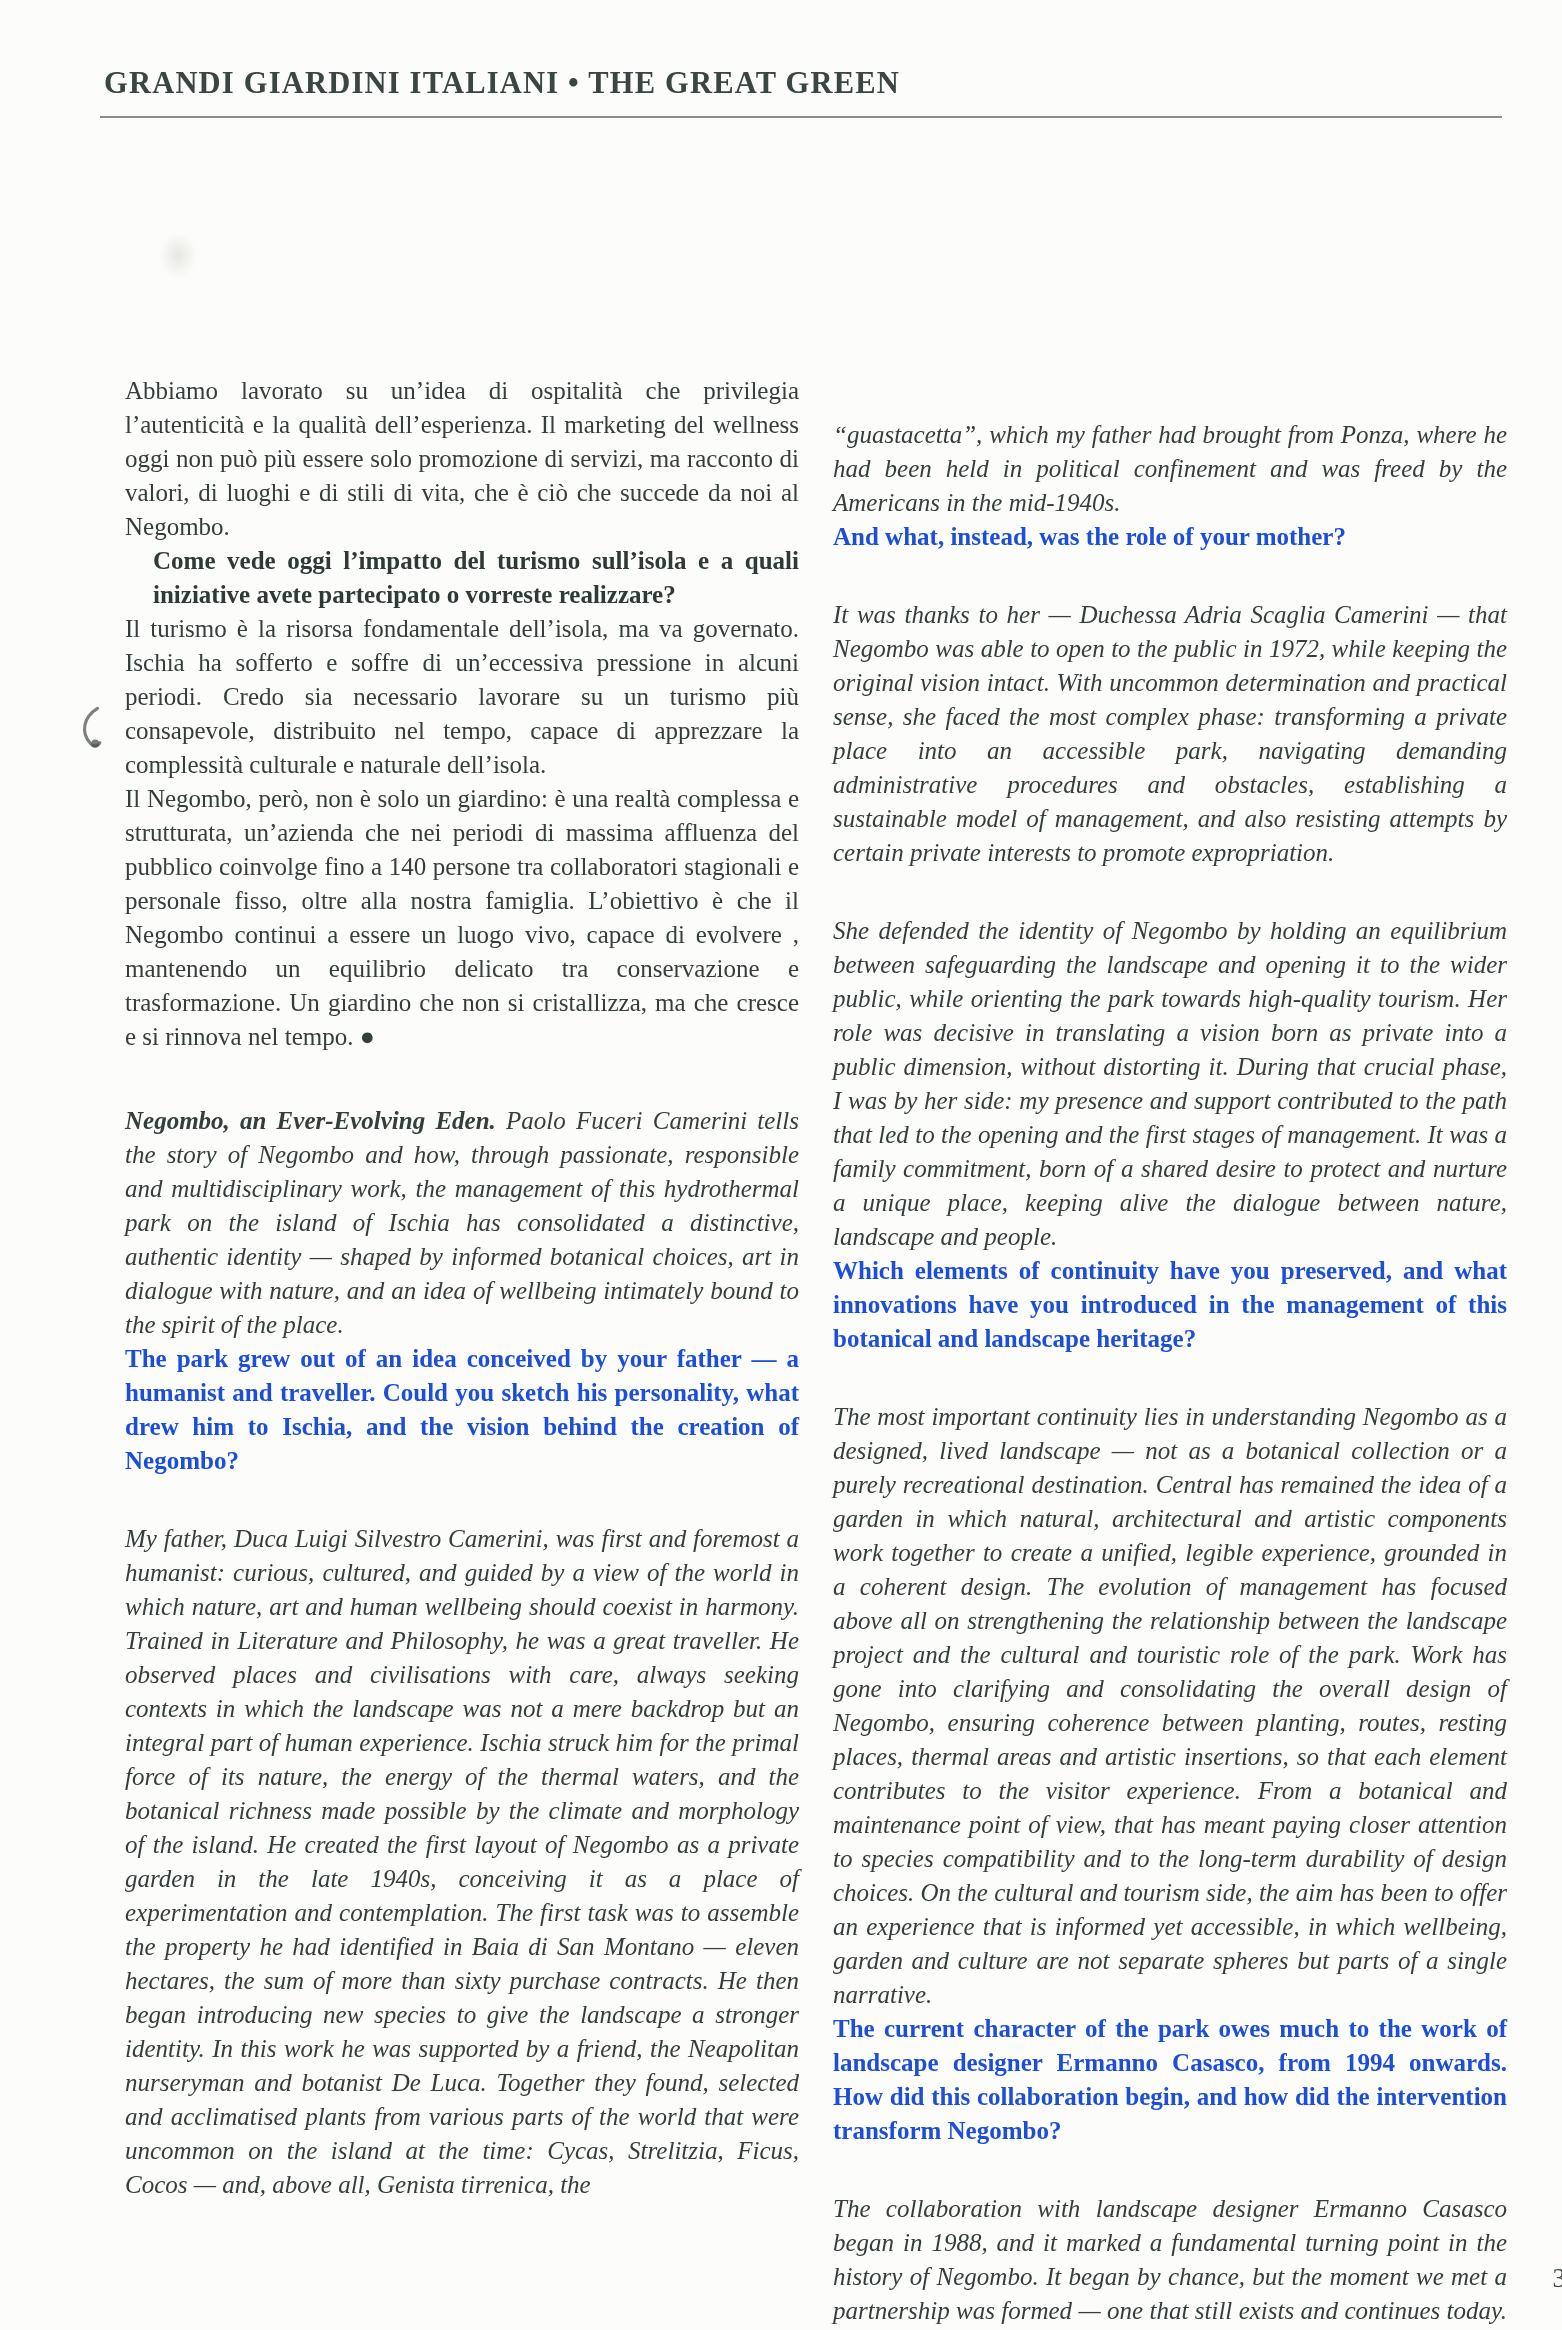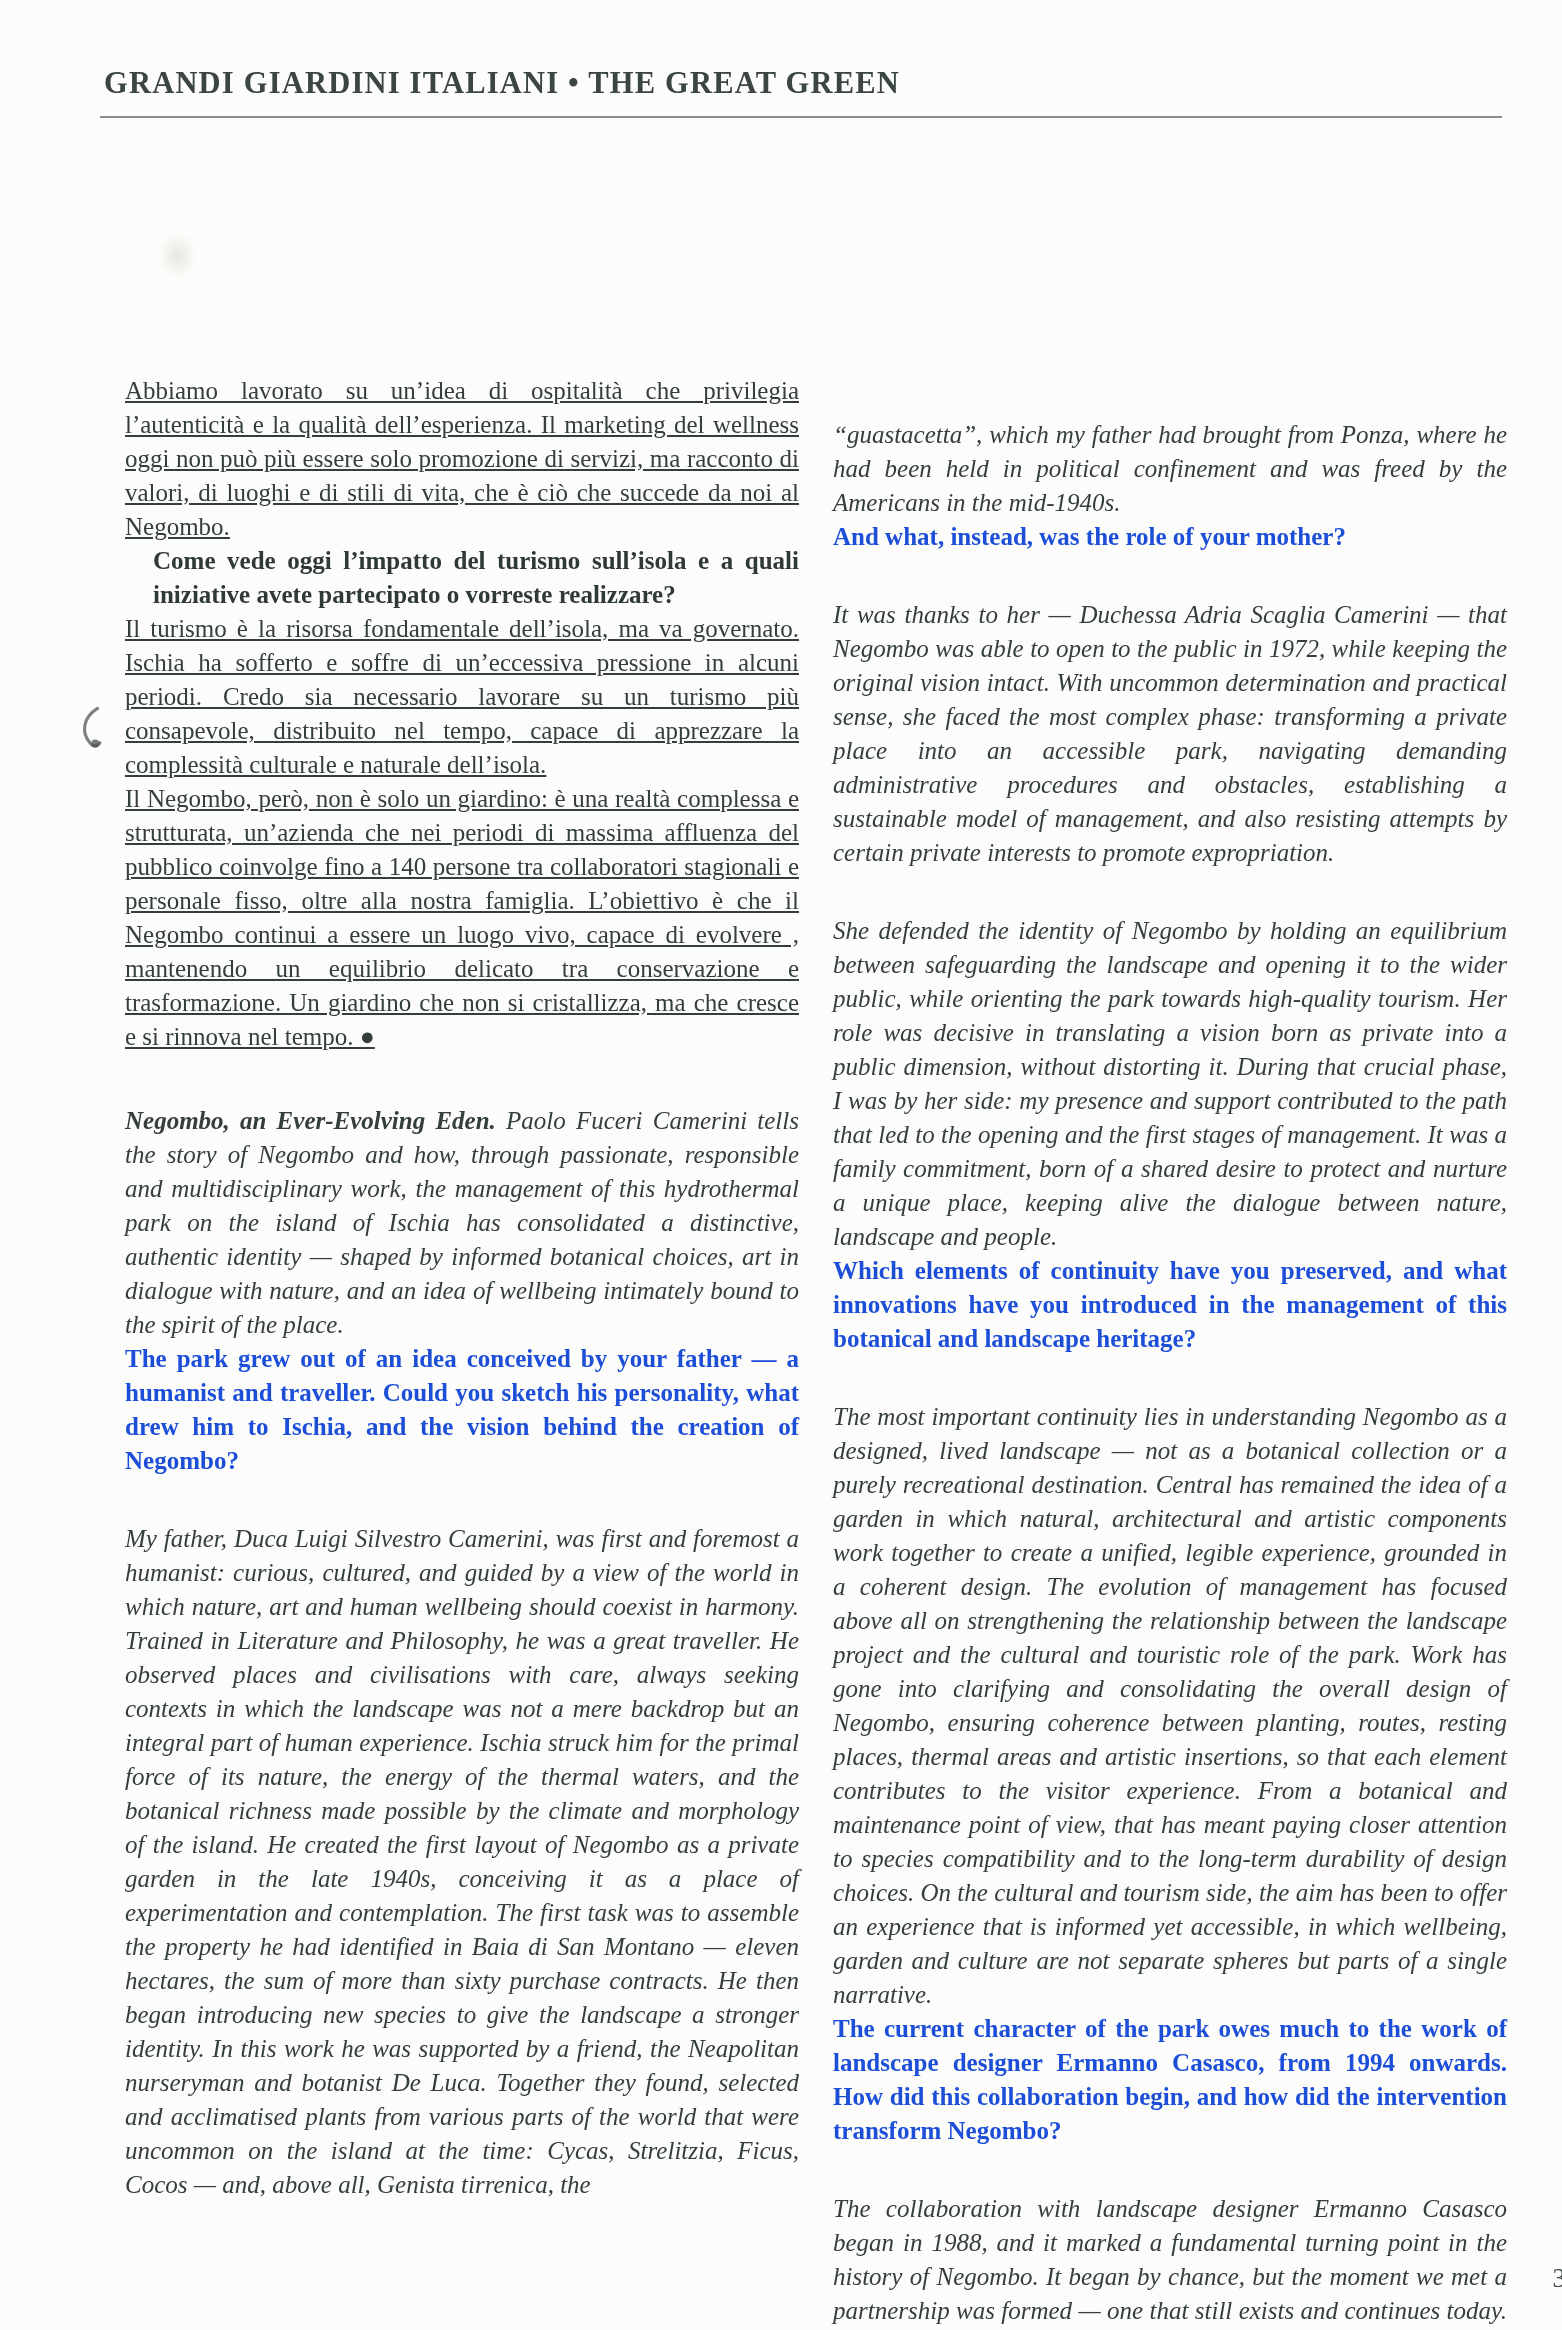--- a/index.html
+++ b/index.html
@@ -35,21 +35,21 @@
     width:1383px;
     display:flex;gap:34px;
     font-size:25px;line-height:34px;
   }
   .col{width:674px;}
   .par{
     margin:0;
     text-align:justify;
   }
   .par.gap{margin-top:50px;}
-  .answer-roman{font-style:normal;text-decoration:underline;}
+  .answer-roman{font-style:normal;}
   .question-roman{font-weight:bold;color:#2f3937;margin-left:28px;}
   .answer-italic{font-style:italic;margin-top:44px;}
   .question-italic{font-weight:bold;color:#1d4ed8;}
   .standfirst-italic{font-style:italic;}
   .lead{font-weight:bold;}
   .page-number{
     position:absolute;left:0;top:2263px;width:1563px;
     text-align:right;font-size:26.6px;color:#3d4745;margin-left:16px;
   }
   .margin-smudge{

